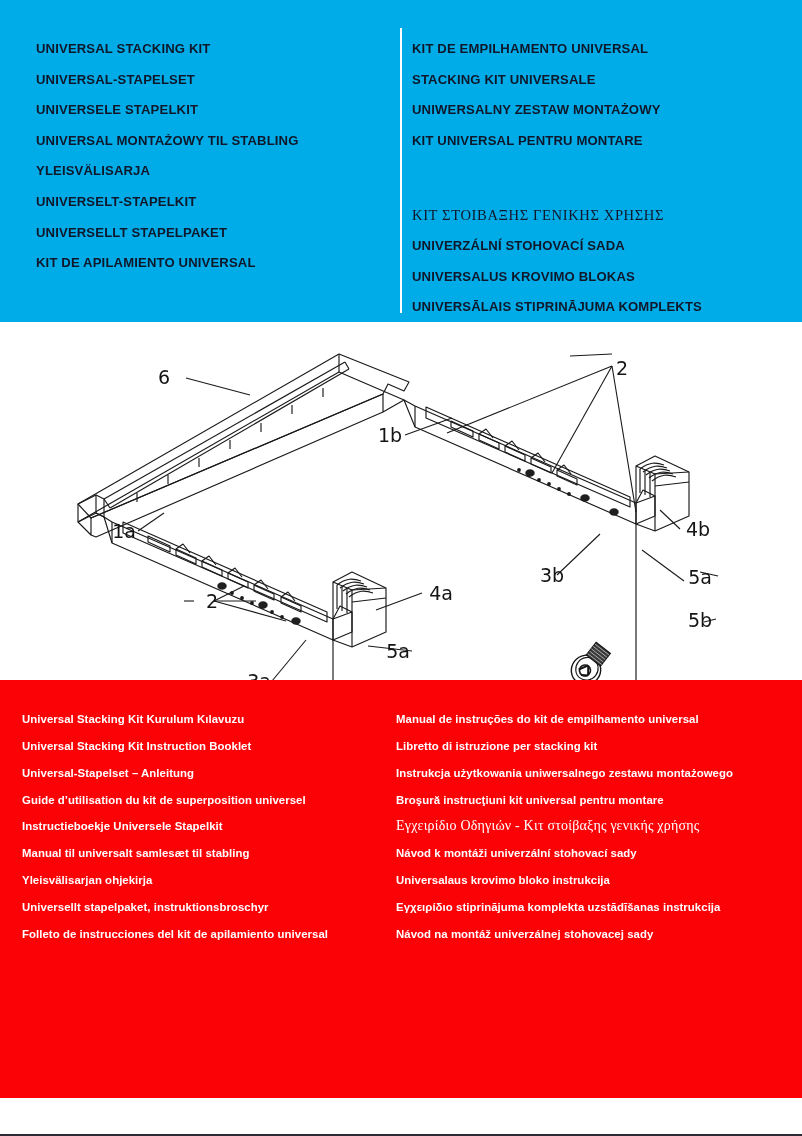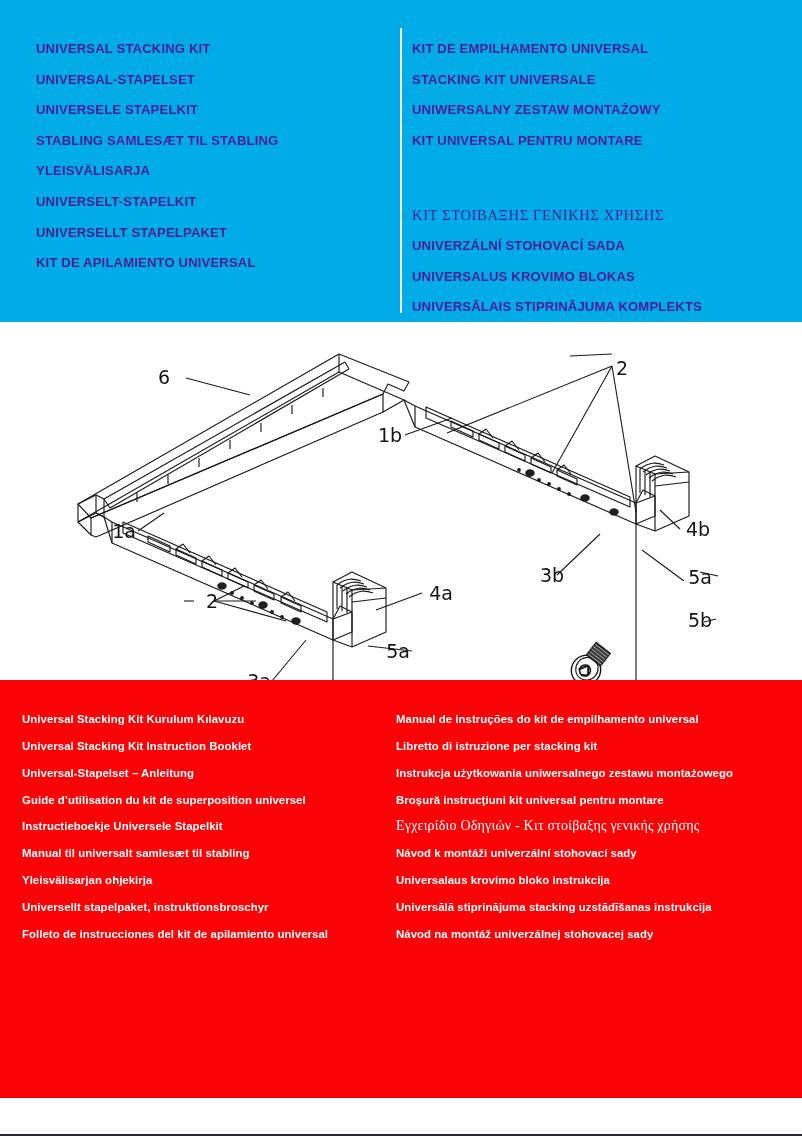--- a/index.html
+++ b/index.html
@@ -37,21 +37,21 @@
     height: 285px;
     background: #ffffff;
   }
   .hdr-col {
     position: absolute;
     top: 34px;
   }
   #hdr-col-left  { left: 36px;  width: 350px; }
   #hdr-col-right { left: 412px; width: 380px; }
   .hdr-line {
-    color: #4c1d95;
+    color: #0f172a;
     font-weight: bold;
     font-size: 13.1px;
     letter-spacing: 0.15px;
     line-height: 30.6px;
     white-space: nowrap;
   }
   .hdr-line.greek {
     font-family: "Liberation Serif", serif;
     font-weight: normal;
     font-size: 14.6px;
@@ -110,21 +110,21 @@
 
 <div id="page">
 
   <div id="header-band">
     <div id="header-divider"></div>
 
     <div class="hdr-col" id="hdr-col-left">
       <div class="hdr-line">UNIVERSAL STACKING KIT</div>
       <div class="hdr-line">UNIVERSAL-STAPELSET</div>
       <div class="hdr-line">UNIVERSELE STAPELKIT</div>
-      <div class="hdr-line">STABLING SAMLESÆT TIL STABLING</div>
+      <div class="hdr-line">UNIVERSAL MONTAŻOWY TIL STABLING</div>
       <div class="hdr-line">YLEISVÄLISARJA</div>
       <div class="hdr-line">UNIVERSELT-STAPELKIT</div>
       <div class="hdr-line">UNIVERSELLT STAPELPAKET</div>
       <div class="hdr-line">KIT DE APILAMIENTO UNIVERSAL</div>
     </div>
 
     <div class="hdr-col" id="hdr-col-right">
       <div class="hdr-line">KIT DE EMPILHAMENTO UNIVERSAL</div>
       <div class="hdr-line">STACKING KIT UNIVERSALE</div>
       <div class="hdr-line">UNIWERSALNY ZESTAW MONTAŻOWY</div>
@@ -382,18 +382,18 @@
     </div>
 
     <div class="ftr-col" id="ftr-col-right">
       <div class="ftr-line">Manual de instruções do kit de empilhamento universal</div>
       <div class="ftr-line">Libretto di istruzione per stacking kit</div>
       <div class="ftr-line">Instrukcja użytkowania uniwersalnego zestawu montażowego</div>
       <div class="ftr-line">Broşură instrucţiuni kit universal pentru montare</div>
       <div class="ftr-line greek">Εγχειρίδιο Οδηγιών - Κιτ στοίβαξης γενικής χρήσης</div>
       <div class="ftr-line">Návod k montáži univerzální stohovací sady</div>
       <div class="ftr-line">Universalaus krovimo bloko instrukcija</div>
-      <div class="ftr-line">Universālā stiprinājuma stacking uzstādīšanas instrukcija</div>
+      <div class="ftr-line">Εγχειρίδιο stiprinājuma komplekta uzstādīšanas instrukcija</div>
       <div class="ftr-line">Návod na montáž univerzálnej stohovacej sady</div>
     </div>
   </div>
 
 </div>
 
 </body></html>

